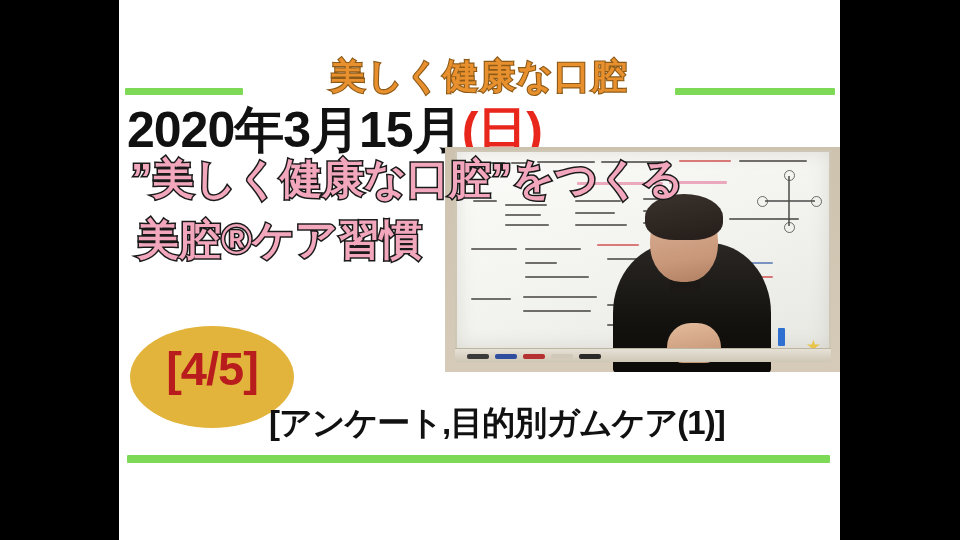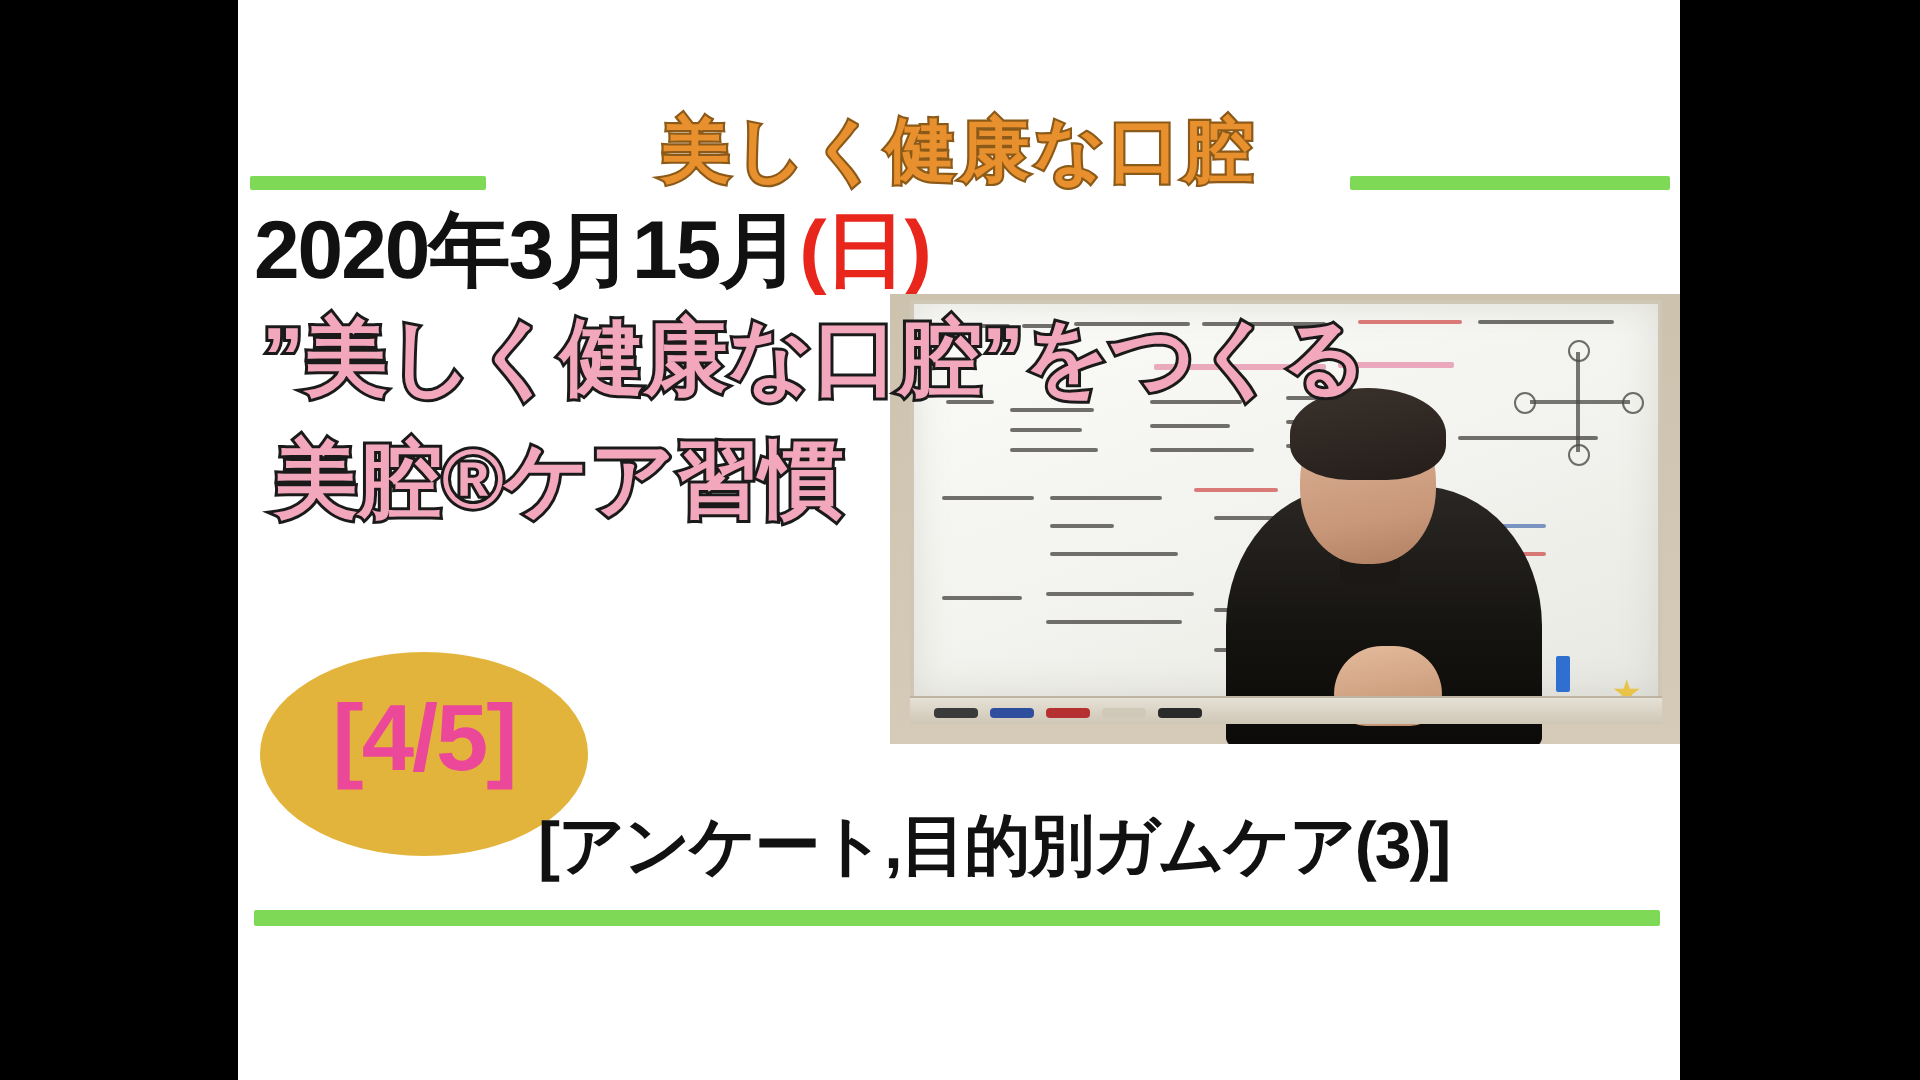--- a/index.html
+++ b/index.html
@@ -56,21 +56,21 @@
     paint-order: stroke fill;
     white-space: nowrap;
     line-height: 1;
   }
 
   
   #date-line {
     position: absolute;
     left: 8px;
     top: 104px;
-    font-size: 41px;
+    font-size: 50px;
     font-weight: bold;
     color: #111111;
     white-space: nowrap;
     line-height: 1.05;
     letter-spacing: -1px;
   }
   #date-line .dow { color: #e8261c; }
 
   
   .pink-line {
@@ -112,21 +112,21 @@
     border-radius: 50%;
   }
   #part-badge-label {
     position: absolute;
     left: 11px;
     top: 345px;
     width: 164px;
     text-align: center;
     font-size: 47px;
     font-weight: bold;
-    color: #ec4899;
+    color: #b91c1c;
     line-height: 1;
     letter-spacing: -1px;
     white-space: nowrap;
   }
 
   
   #topic-line {
     position: absolute;
     left: 150px;
     top: 406px;
@@ -379,18 +379,18 @@
       <div class="marker" style="left:134px; width:22px; background:#2a2a2a;"></div>
     </div>
 
     <div class="pink-line" id="pink-2">美腔®ケア習慣</div>
     <div class="pink-line" id="pink-1">”美しく健康な口腔”をつくる</div>
 
 
     <div id="part-badge-ellipse"></div>
     <div id="part-badge-label">[4/5]</div>
 
-    <div id="topic-line">[アンケート,目的別ガムケア(3)]</div>
+    <div id="topic-line">[アンケート,目的別ガムケア(1)]</div>
 
     <div class="rule" id="rule-bottom"></div>
 
   </div>
 </div>
 
 </body></html>

